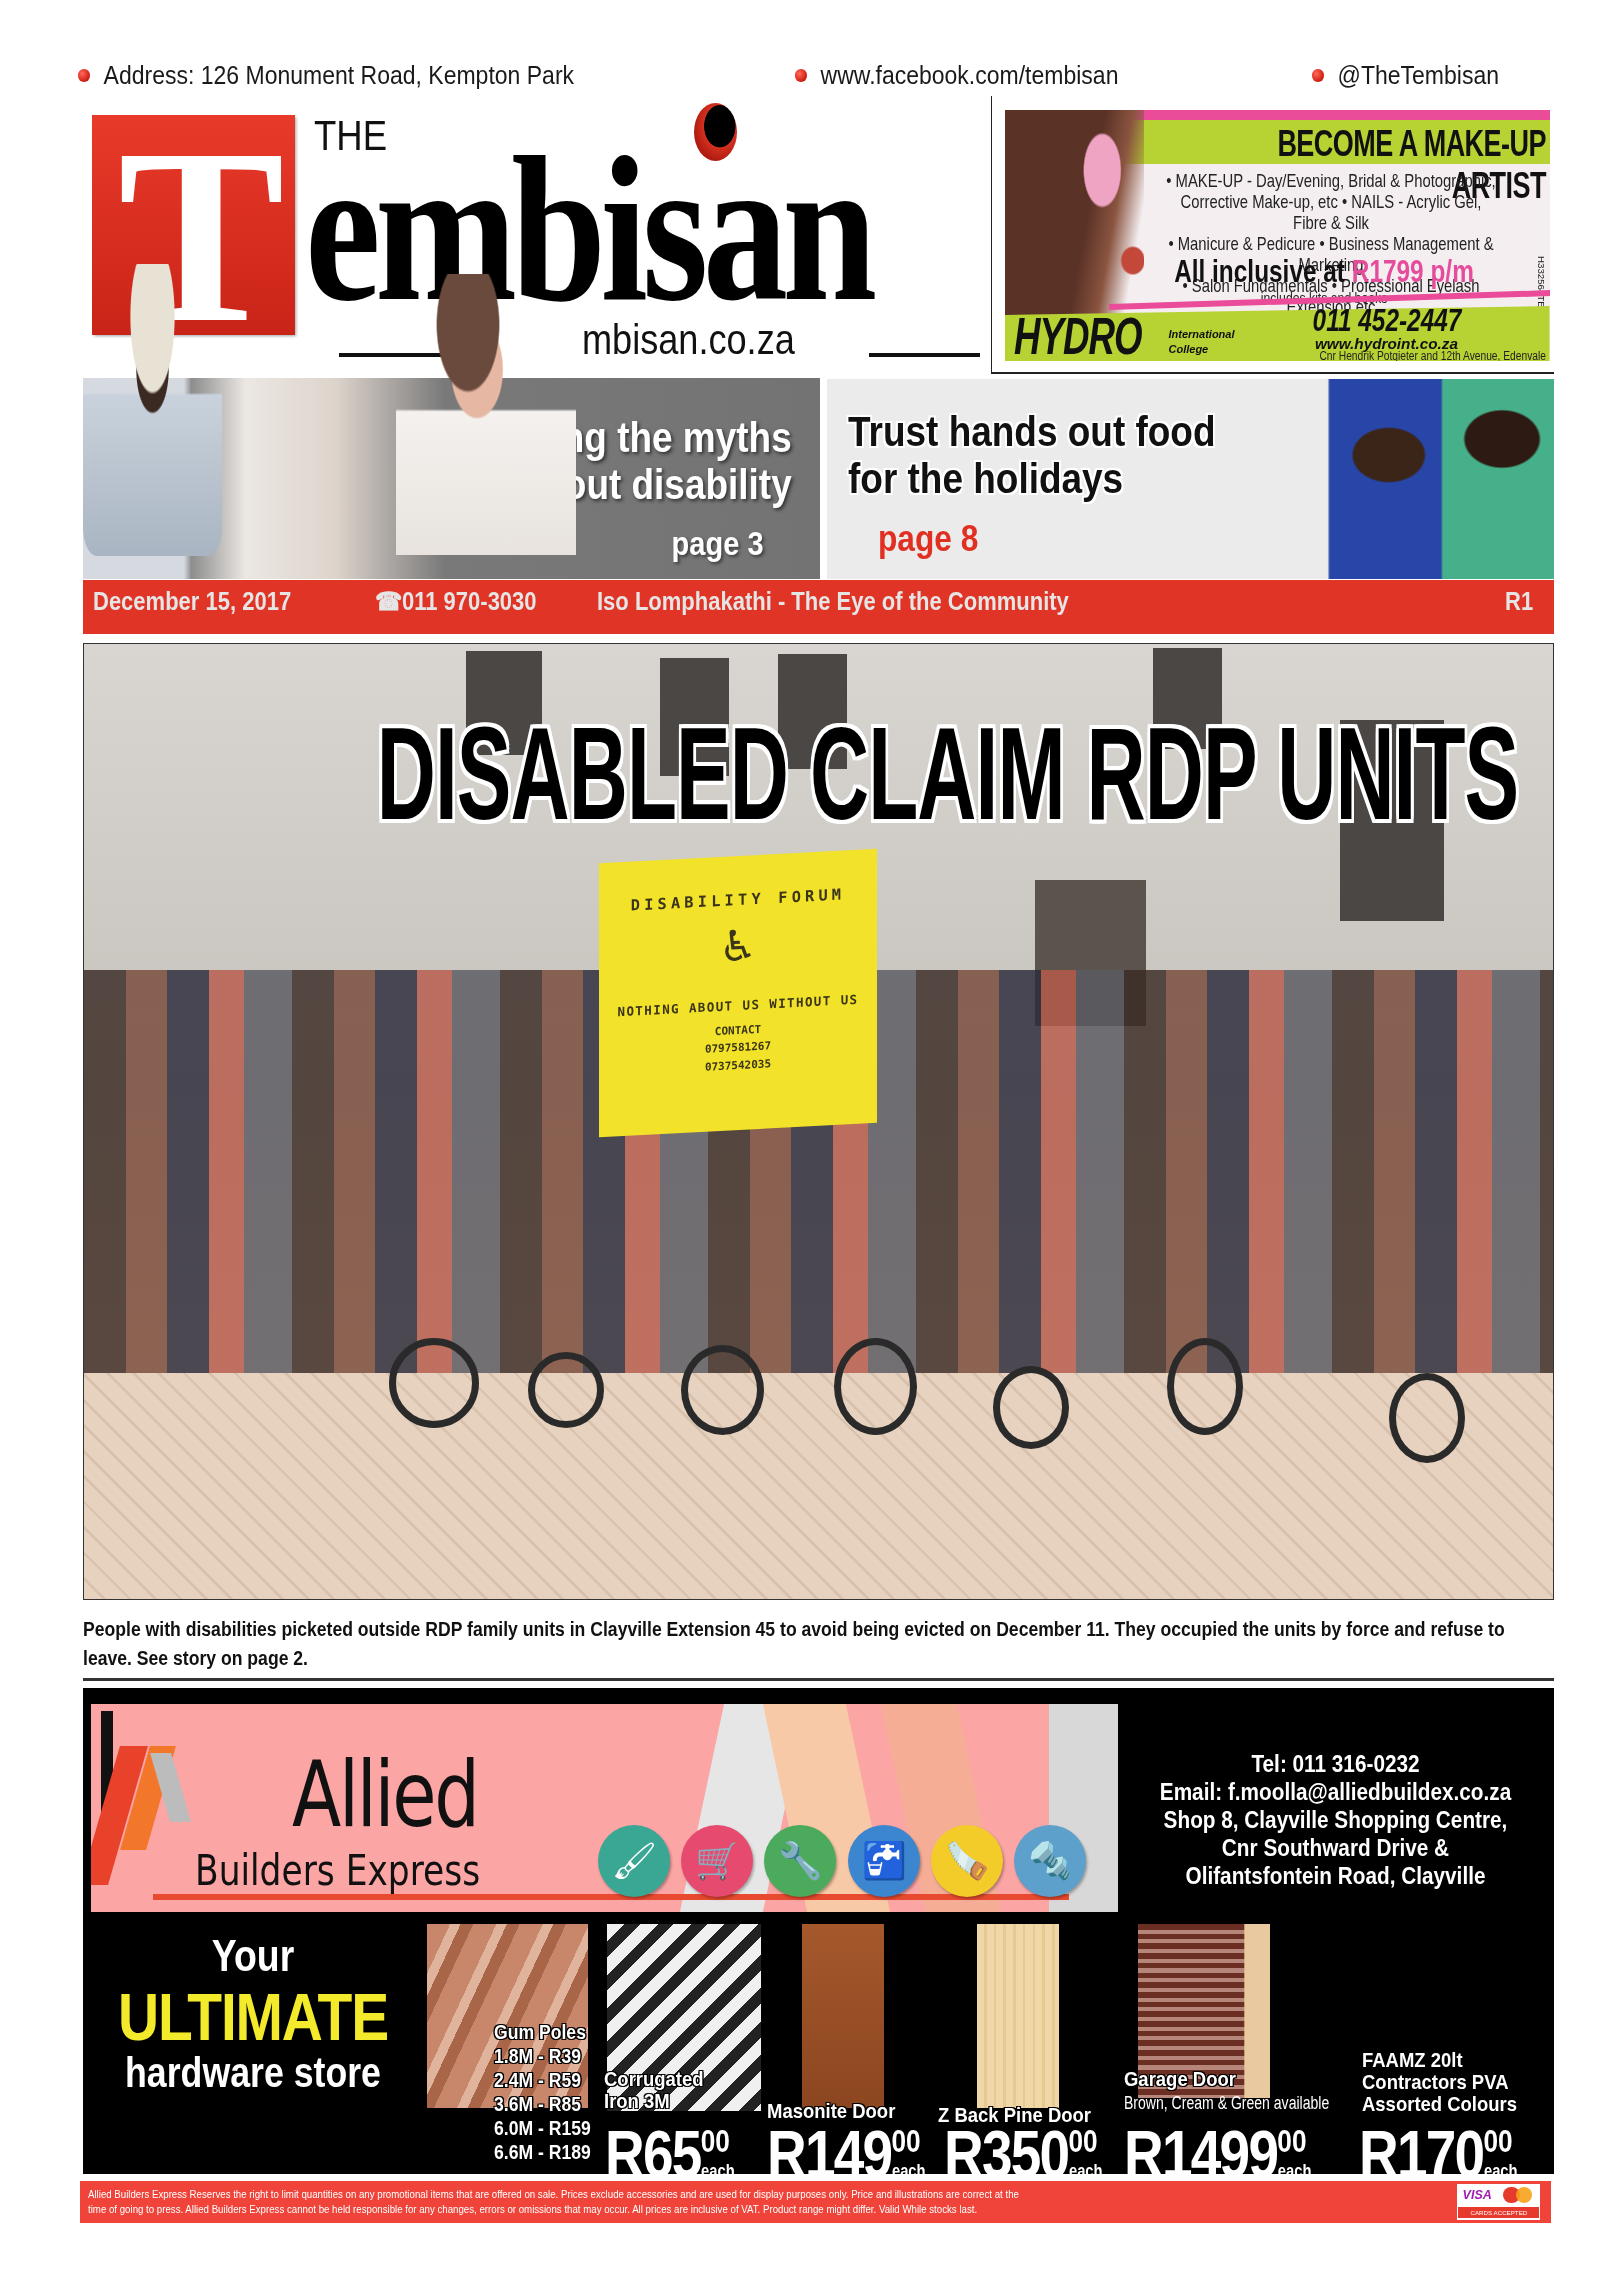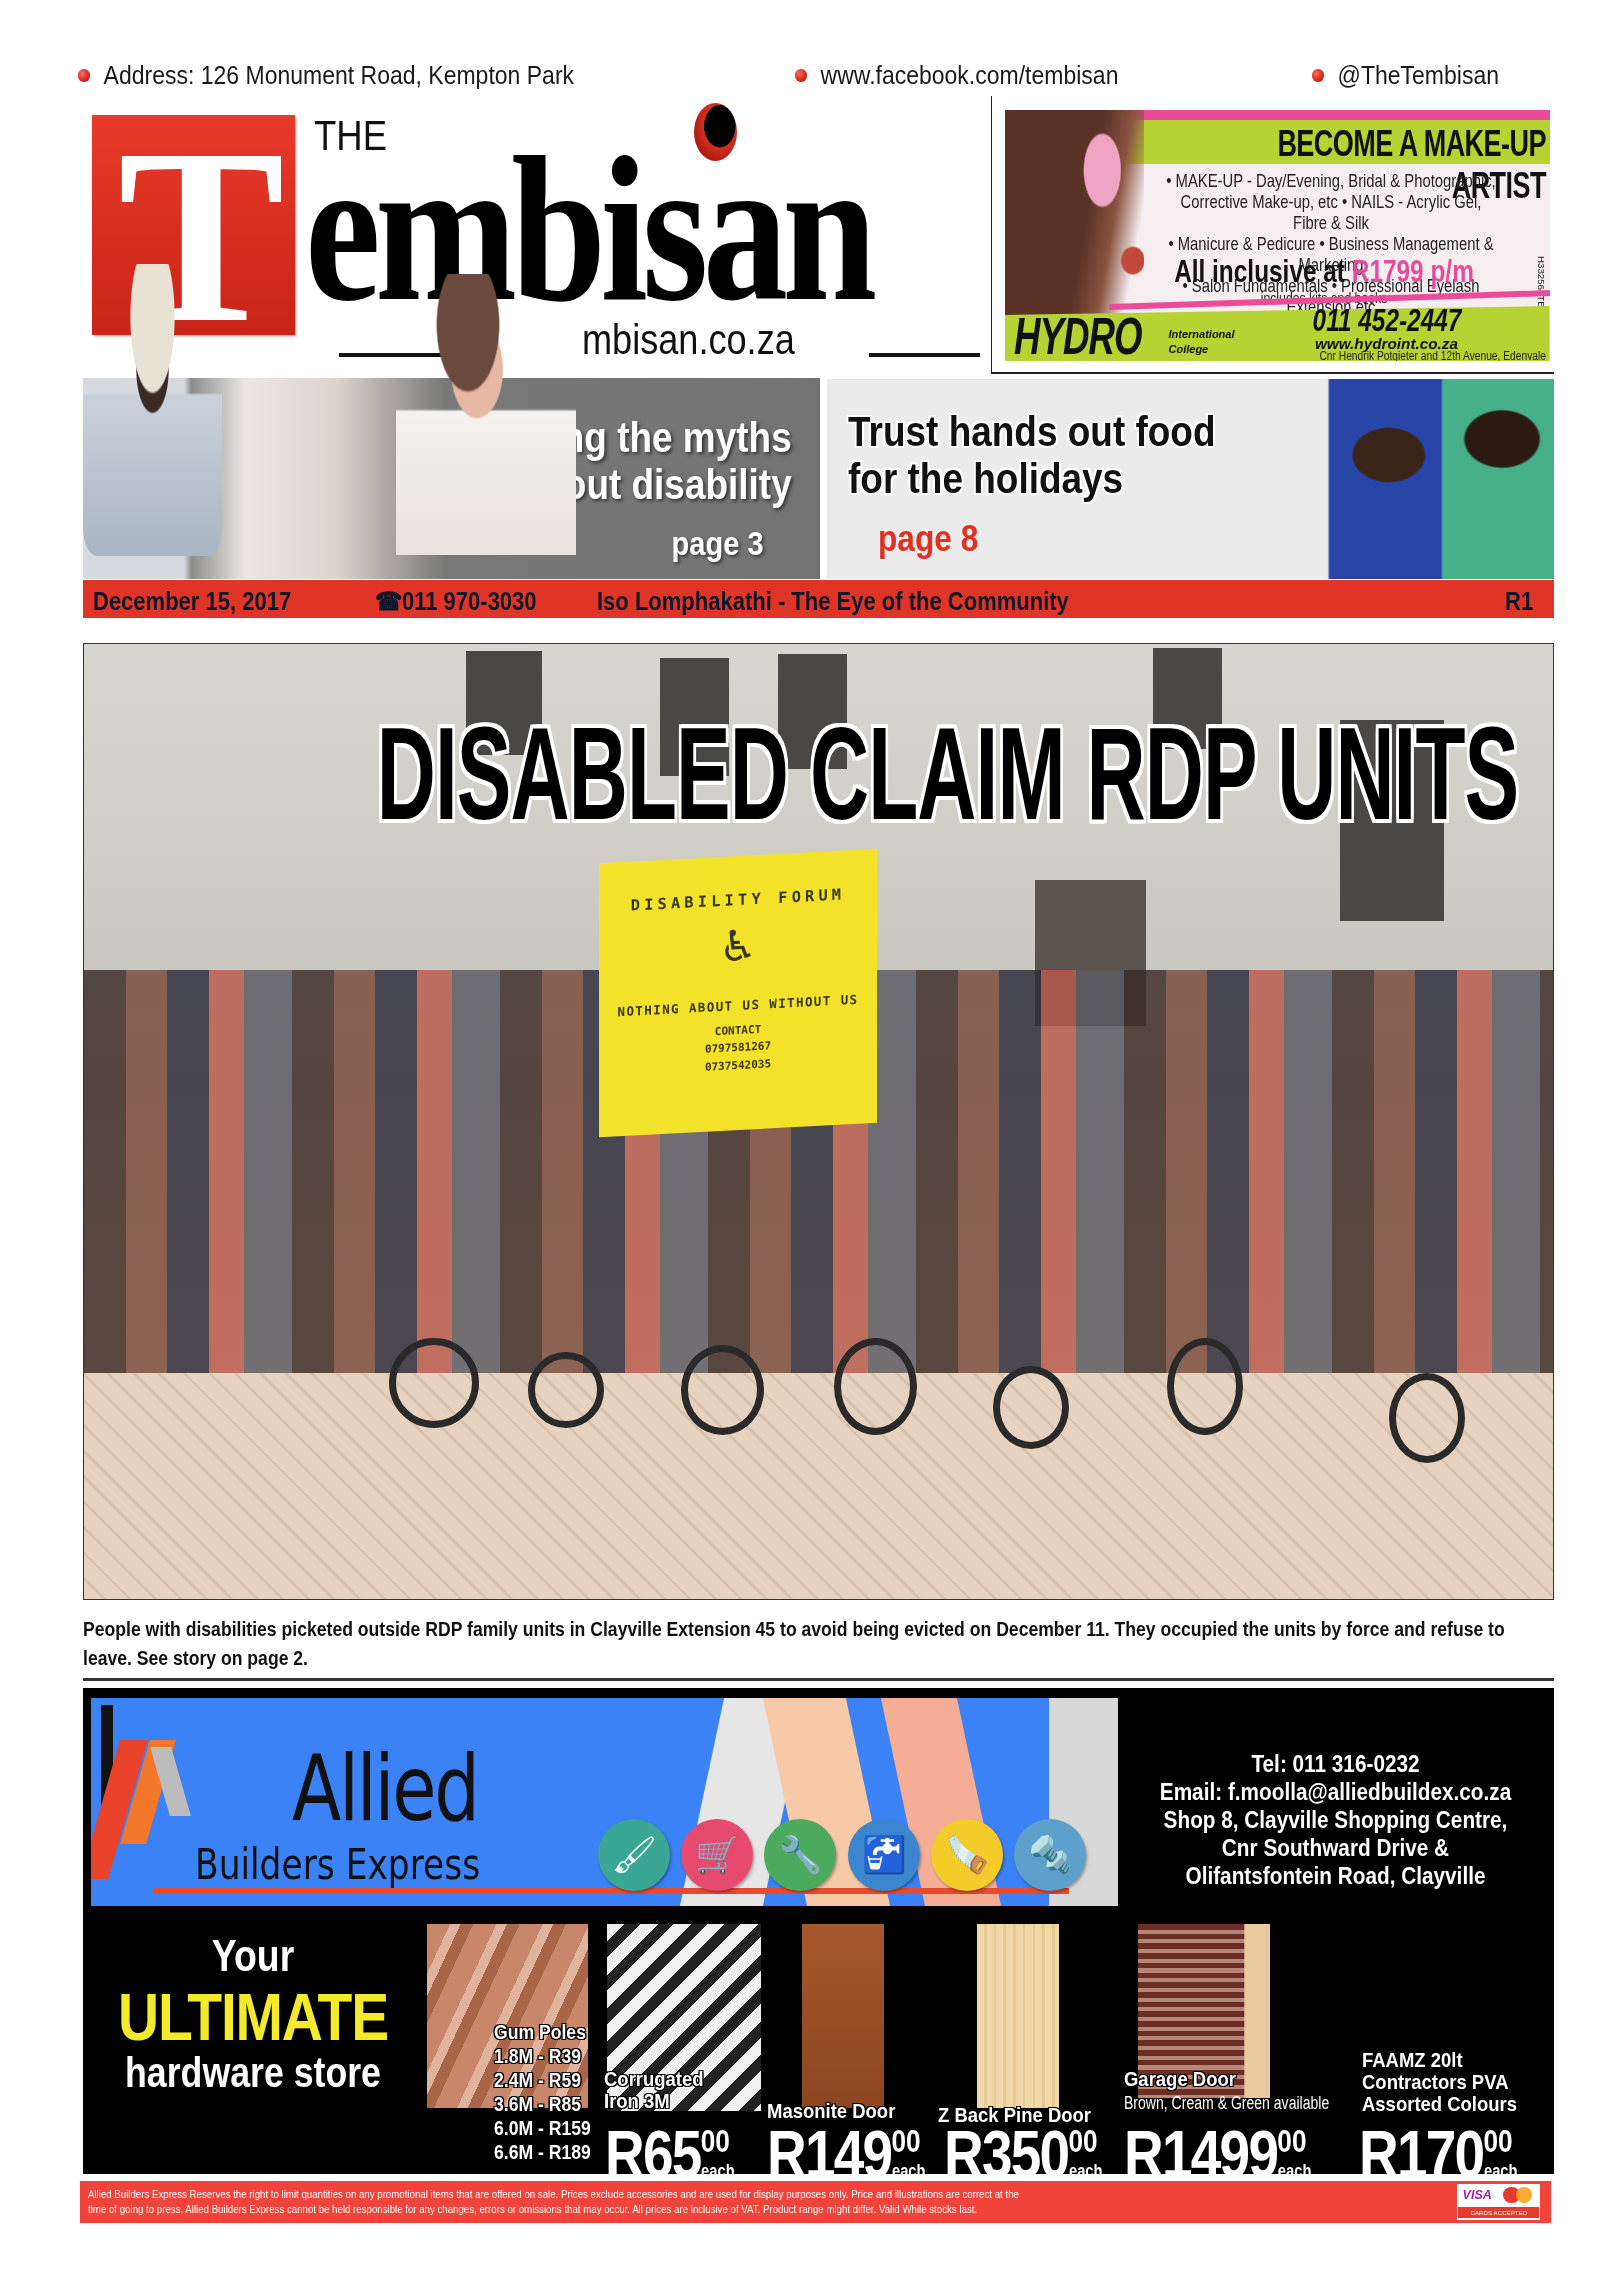--- a/index.html
+++ b/index.html
@@ -34,21 +34,21 @@
   .teaser-left-page { position: absolute; right: 56px; top: 147px; color: #fff; font-size: 33px; font-weight: bold; text-shadow: 2.1px 2.1px 3.5px rgba(0,0,0,.5); transform: scaleX(0.88); transform-origin: right; }
   .teaser-right { left: 827px; top: 379px; width: 727px; height: 200px; background: #ebebeb; overflow: hidden; }
   .teaser-right-title { position: absolute; left: 21px; top: 29px; color: #111; font-size: 42px; font-weight: bold; line-height: 47px; -webkit-text-stroke: 0; text-shadow: -2.1px -2.1px 0 #fff, 2.1px -2.1px 0 #fff, -2.1px 2.1px 0 #fff, 2.1px 2.1px 0 #fff; transform: scaleX(0.88); transform-origin: left; }
   .teaser-right-page { position: absolute; left: 51px; top: 139px; color: #e03022; font-size: 36px; font-weight: bold; transform: scaleX(0.88); transform-origin: left; }
   .kids-photo { position: absolute; right: 0; top: 0; width: 236px; height: 200px; background:
     radial-gradient(ellipse at 30% 38%, #3b2418 0 15%, transparent 16%),
     radial-gradient(ellipse at 78% 30%, #2d1a12 0 14%, transparent 15%),
     linear-gradient(90deg, transparent 0 4%, #2746a8 5% 52%, #46b08a 53% 100%); }
 
   
-  .datebar { left: 83px; top: 580px; width: 1471px; height: 38px; background: #e03526; color: #0f172a; font-weight: bold; font-size: 25px; }
+  .datebar { left: 83px; top: 580px; width: 1471px; height: 54px; background: #e03526; color: #e5e5e5; font-weight: bold; font-size: 25px; }
   .datebar span { position: absolute; top: 7px; transform: scaleX(0.88); transform-origin: left; white-space: nowrap; }
 
   
   .ad-box { left: 991px; top: 96px; width: 563px; height: 278px; border-left: 1.4px solid #222; border-bottom: 2.1px solid #222; }
   .ad-inner { position: absolute; left: 12.5px; top: 14px; width: 545px; height: 251px; background: #f4eef0; overflow: hidden; }
   .ad-pinkstrip { position: absolute; left: 0; top: 0; width: 100%; height: 9.7px; background: #ea4c9a; }
   .ad-headband { position: absolute; left: 0; top: 9.7px; width: 100%; height: 44px; background: #b7d233; }
   .ad-face { position: absolute; left: 0; top: 0; width: 139px; height: 251px; background:
     radial-gradient(ellipse at 70% 24%, #f0a4c4 0 13%, transparent 14%),
     radial-gradient(ellipse at 92% 60%, #c3483a 0 6%, transparent 7%),
@@ -80,21 +80,21 @@
   .paving { position: absolute; left: 0; top: 729px; width: 100%; height: 229px; background:
     repeating-linear-gradient(45deg, #e6d2bf 0 15.3px, #d8c2ae 15.3px 18px); }
   .headline { position: absolute; left: 21px; top: 54px; width: 1430px; text-align: center; font-family: "Liberation Sans", sans-serif; font-weight: bold; font-size: 132px; letter-spacing: -1.4px; color: #000; transform: scaleX(0.62); transform-origin: center; text-shadow: -4.2px -4.2px 0 #fff, 4.2px -4.2px 0 #fff, -4.2px 4.2px 0 #fff, 4.2px 4.2px 0 #fff, 0 4.2px 0 #fff, 4.2px 0 0 #fff, 0 -4.2px 0 #fff, -4.2px 0 0 #fff; white-space: nowrap; }
   .wheel { position: absolute; border: 7px solid #2a2a2a; border-radius: 50%; }
 
   .caption { left: 83px; top: 1615px; width: 1472px; font-size: 20px; font-weight: bold; line-height: 29px; color: #111; transform: scaleX(0.88); transform-origin: left; width: 1673px; }
   .sep { left: 83px; top: 1678px; width: 1471px; height: 2.8px; background: #333; }
 
   
   .allied { left: 83px; top: 1688px; width: 1471px; height: 486px; background: #000; }
-  .allied-logo { position: absolute; left: 8.3px; top: 10px; width: 1027px; height: 208px; background: #3b82f6; overflow: hidden; }
+  .allied-logo { position: absolute; left: 8.3px; top: 16px; width: 1027px; height: 208px; background: #fca5a5; overflow: hidden; }
   .stripe { position: absolute; }
   .allied-name { position: absolute; left: 201px; top: 42px; font-family: "DejaVu Sans", sans-serif; font-size: 90px; color: #111; letter-spacing: -2.8px; line-height: 97px; transform: scaleX(0.8); transform-origin: left; }
   .allied-sub { position: absolute; left: 104px; top: 142px; font-family: "DejaVu Sans", sans-serif; font-size: 42px; color: #111; transform: scaleX(0.82); transform-origin: left; }
   .allied-line { position: absolute; left: 62px; top: 190px; width: 916px; height: 6.2px; background: #e84a2f; }
   .tool { position: absolute; top: 121px; width: 72px; height: 72px; border-radius: 50%; display: flex; align-items: center; justify-content: center; font-size: 36px; color: #fff; box-shadow: 1.4px 2.1px 2.8px rgba(0,0,0,.3); }
   .allied-contact { position: absolute; left: 1041px; top: 62px; width: 423px; text-align: center; color: #fff; font-weight: bold; font-size: 23.6px; line-height: 28px; transform: scaleX(0.88); }
   .your { position: absolute; left: 0; top: 243px; width: 340px; text-align: center; color: #fff; font-weight: bold; font-size: 44px; transform: scaleX(0.85); }
   .ultimate { position: absolute; left: 0; top: 290px; width: 340px; text-align: center; color: #f2ea2a; font-weight: bold; font-size: 67px; letter-spacing: -1.4px; transform: scaleX(0.85); }
   .hardware { position: absolute; left: 0; top: 361px; width: 340px; text-align: center; color: #fff; font-weight: bold; font-size: 42px; transform: scaleX(0.85); }
   .prod-img { position: absolute; }

